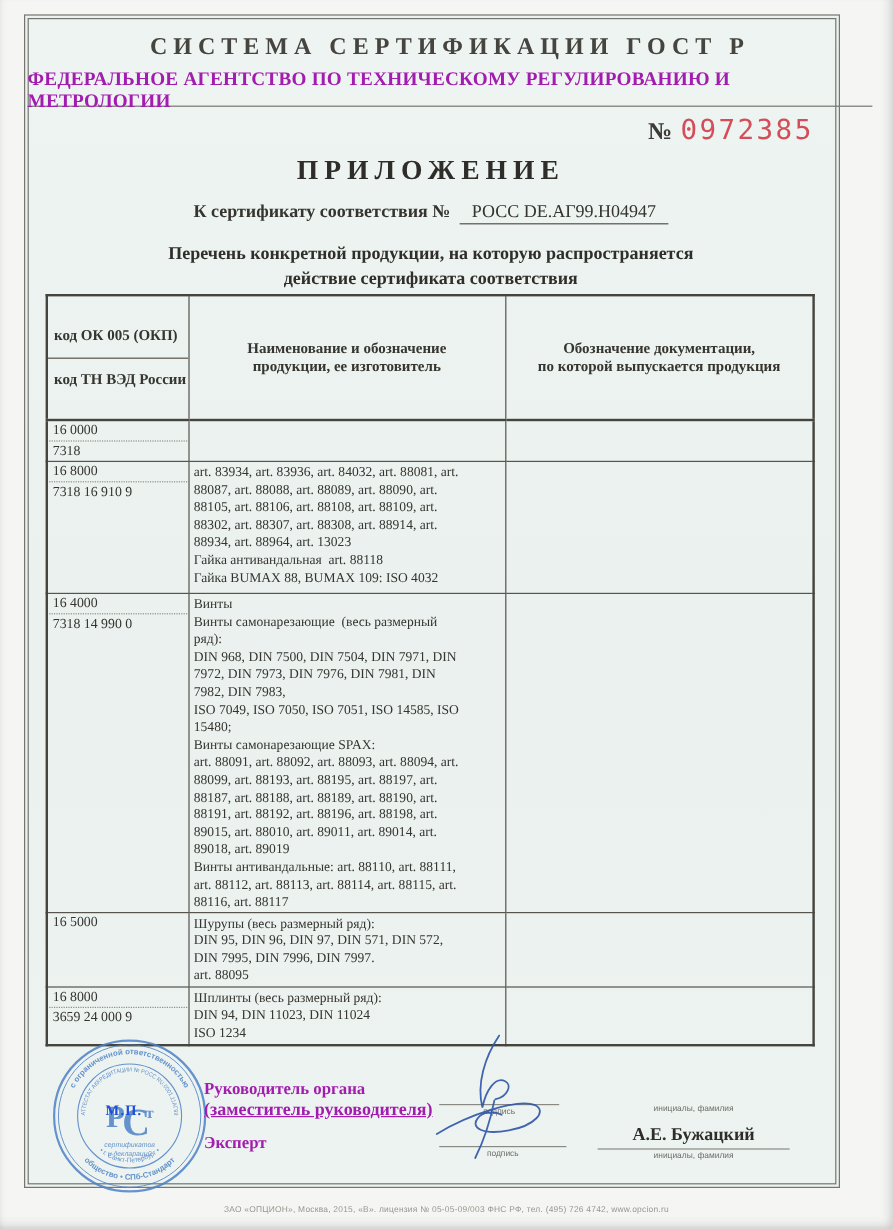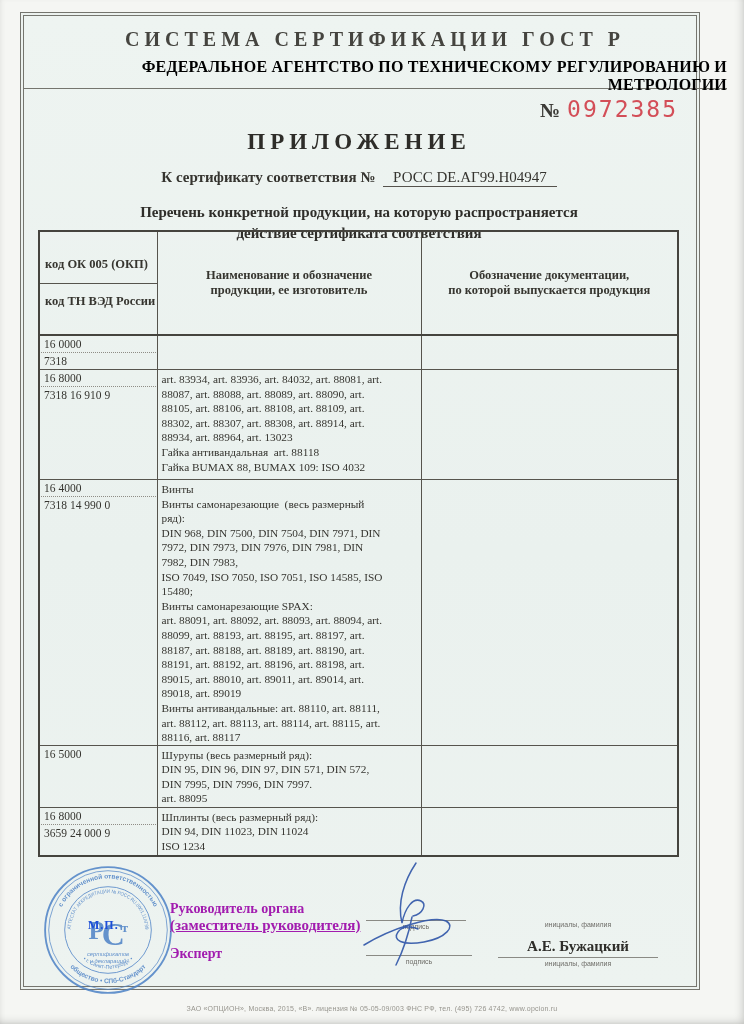--- a/index.html
+++ b/index.html
@@ -10,35 +10,35 @@
     box-shadow:inset -8px -8px 10px -8px rgba(80,80,78,.35), inset 3px 0 6px -4px rgba(80,80,78,.2);
   }
   
   .frame{position:absolute;left:20px;top:12px;width:678px;height:976px;
     border:1px solid #75756e;background:#ecf2ef;}
   .frame-inner{position:absolute;inset:2px;border:1px solid #75756e;
     background:linear-gradient(180deg,#eef4f1 0%,#eaf1ee 55%,#edf3f0 100%);}
   
   .band{position:absolute;left:23px;top:15px;width:704px;height:73px;border-bottom:1px solid #75756e;}
   .h1{margin-top:13px;text-align:center;font-weight:bold;font-size:20px;letter-spacing:5px;color:#45443f;}
-  .h2{margin-top:7px;text-align:right;font-weight:bold;font-size:16px;letter-spacing:.2px;color:#000000;}
+  .h2{margin-top:7px;text-align:left;font-weight:bold;font-size:16px;letter-spacing:.2px;color:#a21caf;}
   
   .numrow{position:absolute;left:540px;top:96px;display:flex;align-items:baseline;gap:7px;}
   .numrow .nosign{font-size:20px;font-weight:bold;color:#3c3b37;}
   .numrow .digits{font-family:"DejaVu Sans Mono","Liberation Mono",monospace;
     font-size:23px;letter-spacing:2px;color:#d34e58;}
   .doc-title{position:absolute;left:20px;top:129px;width:678px;text-align:center;
     font-size:23px;font-weight:bold;letter-spacing:5px;color:#2e2d29;}
   .cert-line{position:absolute;left:20px;top:169px;width:678px;text-align:center;font-size:15px;}
   .cert-line .lbl{font-weight:bold;}
   .cert-line .val{border-bottom:1px solid #55524c;padding:0 10px 1px 10px;margin-left:4px;}
   .subtitle{position:absolute;left:20px;top:202px;width:678px;text-align:center;
     font-size:15px;font-weight:bold;line-height:21px;white-space:pre-line;color:#2f2e2a;}
   
-  table.products{position:absolute;left:38px;top:230px;width:639px;table-layout:fixed;
+  table.products{position:absolute;left:38px;top:245px;width:639px;table-layout:fixed;
     border-collapse:collapse;border:2px solid #45443e;padding-left:20px;}
   .products th,.products td{border:1px solid #56544d;padding:0;overflow:hidden;}
   .products thead tr{height:72px;}
   .products thead th{font-size:12.5px;font-weight:bold;vertical-align:middle;
     text-align:center;white-space:pre-line;line-height:15px;border-bottom:2px solid #45443e;color:#36352f;}
   .h-c1{display:flex;flex-direction:column;height:72px;text-align:left;}
   .h-c1 .half{flex:1;display:flex;align-items:center;padding-left:5px;font-size:12.5px;font-weight:bold;}
   .h-c1 .half.top{border-bottom:1px solid #56544d;}
   .products td{vertical-align:top;}
   td.c1{font-size:11.5px;line-height:13px;}

